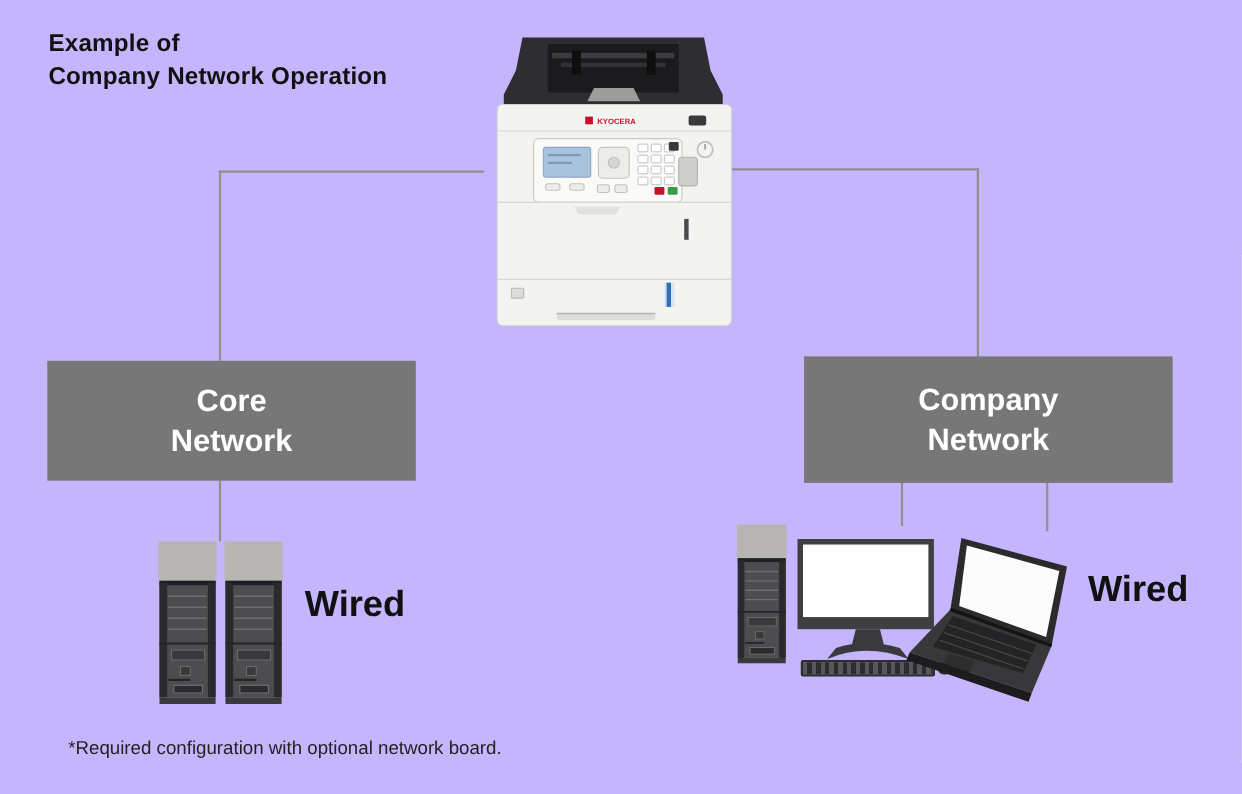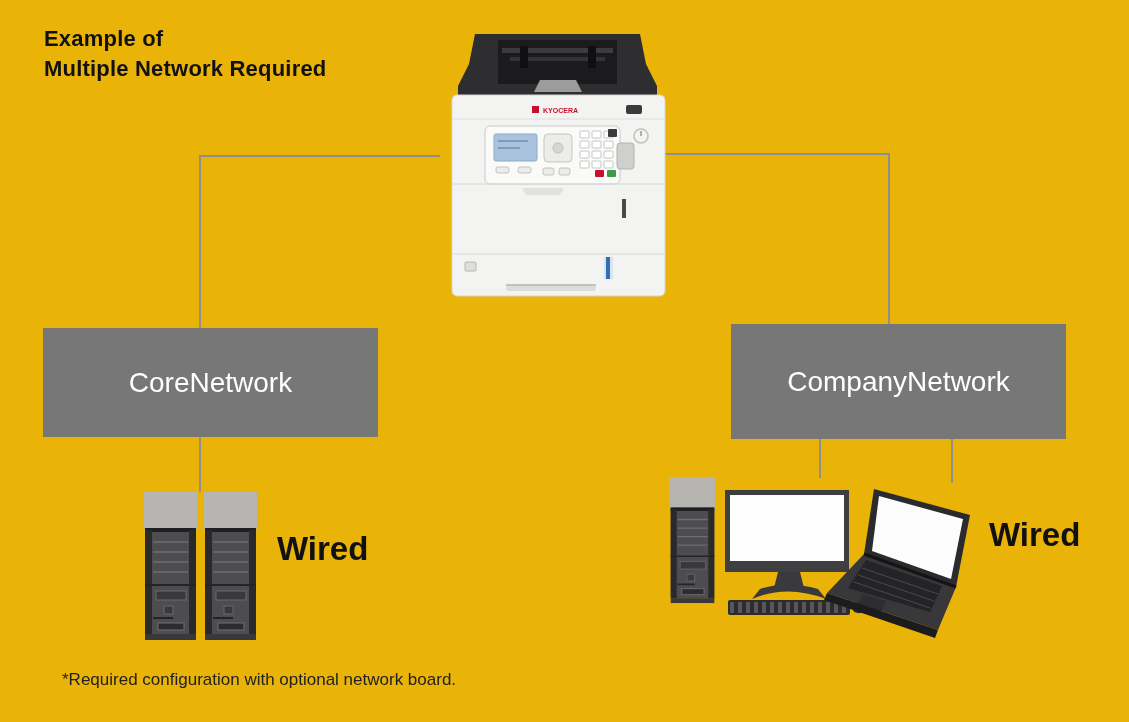--- a/index.html
+++ b/index.html
@@ -1,35 +1,35 @@
 <!DOCTYPE html>
 <html style="--box-gray: #777777; --line-gray: #8f8f8f; --text-black: #111111; --box-text: #ffffff; --brand-red: #c8102e; --printer-dark: #2e2e30; --lcd-blue: #a9c3de; --indicator-blue: #2e6fb5;"><head>
 <meta charset="utf-8">
 <style>
   * { margin:0; padding:0; box-sizing:border-box; }
   html,body { background:#ffffff; }
   .canvas {
-    position:relative; width:1129px; height:722px; background:#eab308;
+    position:relative; width:1129px; height:722px; background:#c4b5fd;
     font-family:"Liberation Sans","DejaVu Sans",sans-serif; overflow:hidden;
   }
   .abs { position:absolute; }
 
   .page-title {
     left:44px; top:24px;
     font-size:22px; font-weight:700; color:var(--text-black,#111);
     line-height:30px; letter-spacing:0.2px;
   }
 
   .connector { background:var(--line-gray,#8f8f8f); }
 
   .net-box {
     background:var(--box-gray,#777777);
     color:var(--box-text,#ffffff);
-    display:flex; flex-direction:row; align-items:center; justify-content:center;
-    font-size:28px; font-weight:400; line-height:36px; text-align:center;
+    display:flex; flex-direction:column; align-items:center; justify-content:center;
+    font-size:28px; font-weight:700; line-height:36px; text-align:center;
   }
   .net-box-core { left:43px; top:328px; width:335px; height:109px; }
   .net-box-company { left:731px; top:324px; width:335px; height:115px; }
 
   .conn-label {
     font-size:33px; font-weight:700; color:var(--text-black,#111); line-height:36px;
   }
   .label-wired-left { left:277px; top:531px; }
   .label-wired-wireless { left:989px; top:517px; }
 
@@ -72,21 +72,21 @@
         <rect x="21" y="114" width="9" height="8" fill="#39393b" stroke="#6a6a6c" stroke-width="1"></rect>
         <line x1="10" y1="126" x2="30" y2="126" stroke="#242426" stroke-width="2"></line>
         <rect x="15" y="131" width="26" height="7" fill="#2c2c2e" stroke="#707072" stroke-width="1"></rect>
         <rect x="2" y="142" width="51" height="6" fill="#39393b"></rect>
       </symbol>
     </defs>
   </svg>
 
   <div class="abs page-title">
     <div>Example of</div>
-    <div>Multiple Network Required</div>
+    <div>Company Network Operation</div>
   </div>
 
   <div class="abs connector" style="left:199px;top:155px;width:241px;height:2px"></div>
   <div class="abs connector" style="left:199px;top:155px;width:2px;height:173px"></div>
   <div class="abs connector" style="left:664px;top:153px;width:226px;height:2px"></div>
   <div class="abs connector" style="left:888px;top:153px;width:2px;height:172px"></div>
   <div class="abs connector" style="left:199px;top:437px;width:2px;height:55px"></div>
   <div class="abs connector" style="left:819px;top:438px;width:2px;height:40px"></div>
   <div class="abs connector" style="left:951px;top:438px;width:2px;height:45px"></div>
 

